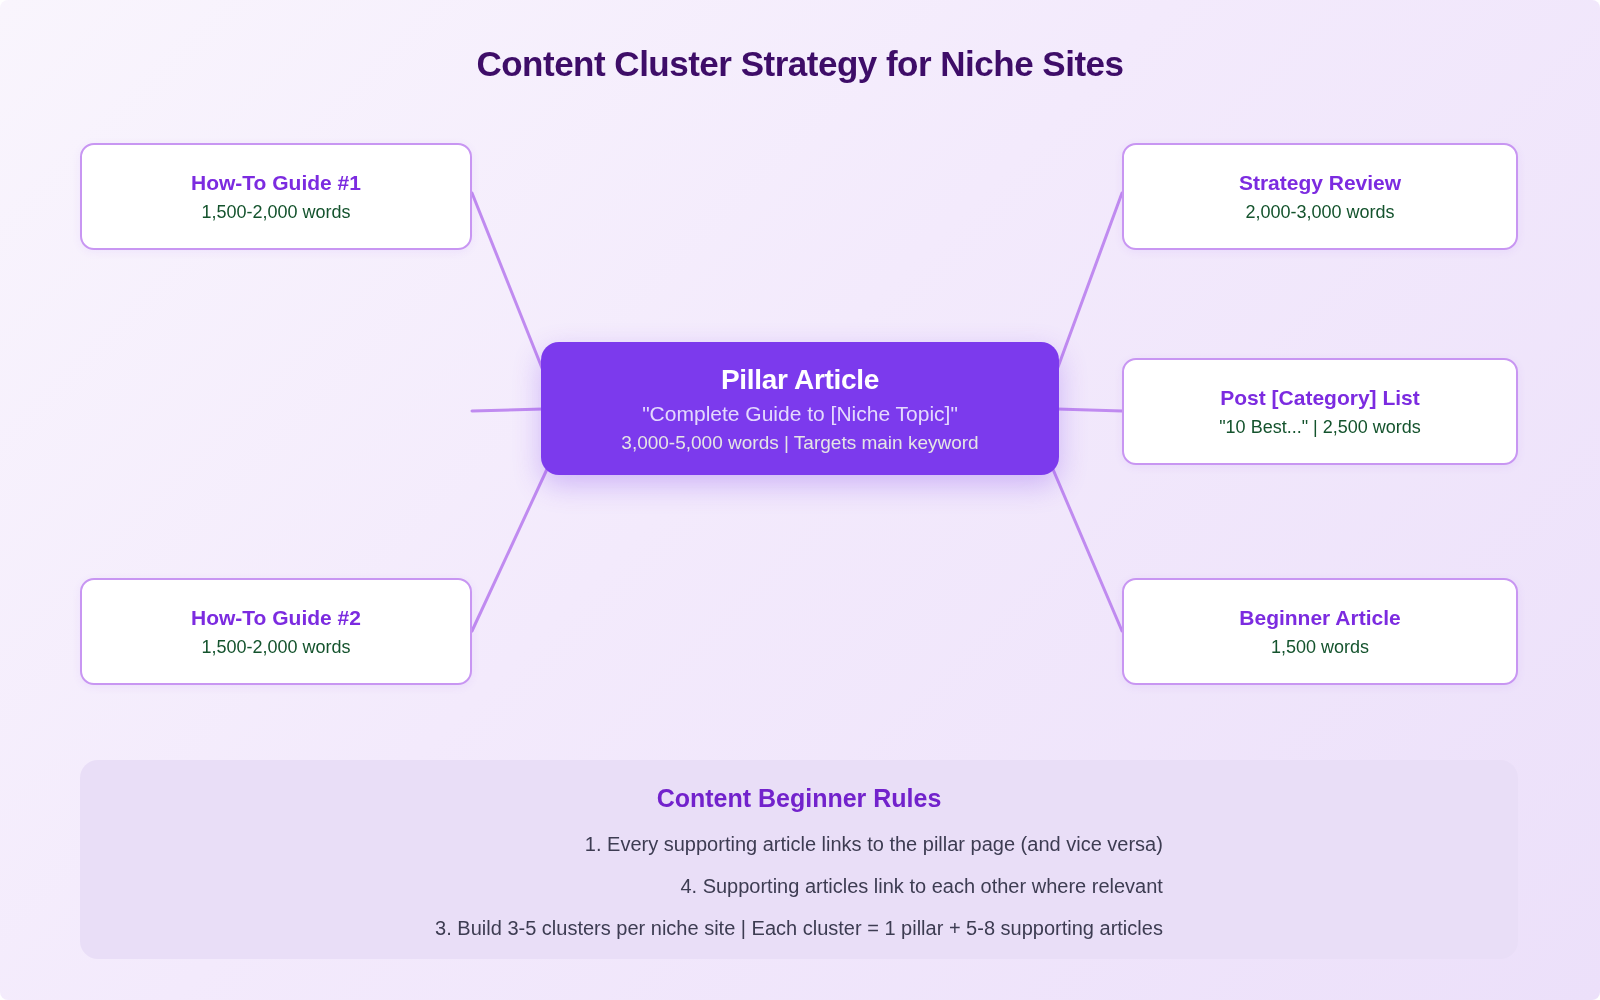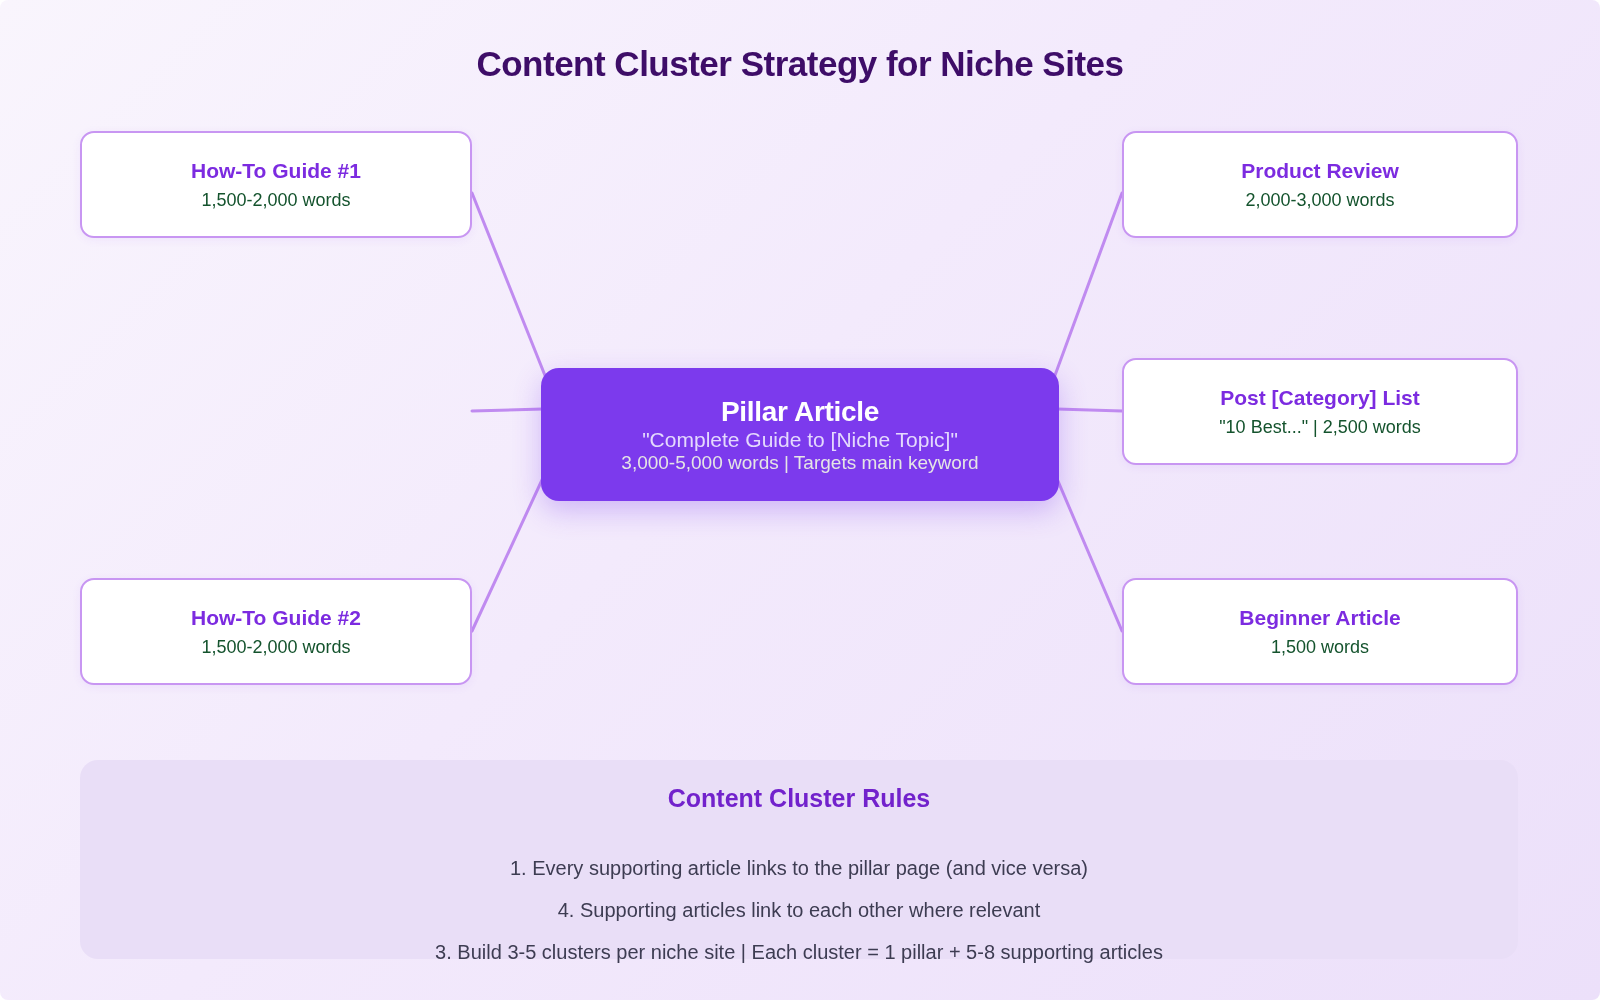--- a/index.html
+++ b/index.html
@@ -43,33 +43,33 @@
     font-size: 21px;
     font-weight: bold;
     color: #7c2be0;
   }
   .node .node-meta {
     font-size: 18px;
     color: #14532d;
   }
   .node.l { left: 80px; }
   .node.r { left: 1122px; width: 396px; }
-  .row1 { top: 131px; }
+  .row1 { top: 143px; }
   .row2 { top: 358px; }
   .row3 { top: 578px; }
   .pillar {
     position: absolute;
     left: 541px; top: 342px;
     width: 518px; height: 133px;
     background: #7c3aed;
     border-radius: 18px;
     display: flex; flex-direction: column;
     align-items: center; justify-content: center;
+    gap: 6px;
     box-shadow: 0 10px 28px rgba(124, 58, 237, 0.30);
-    margin-top: 26px;
   }
   .pillar-title {
     font-size: 28px;
     font-weight: bold;
     color: #ffffff;
     letter-spacing: -0.3px;
   }
   .pillar-subtitle {
     font-size: 21px;
     color: #e4d9fd;
@@ -90,23 +90,22 @@
   }
   .rules-title {
     font-size: 25px;
     font-weight: bold;
     color: #7222cc;
     margin-bottom: 20px;
   }
   .rules-list {
     list-style: none;
     display: flex; flex-direction: column;
-    align-items: center;
+    align-items: flex-end;
     gap: 19px;
-    margin-top: 24px;
   }
   .rules-list li {
     font-size: 20px;
     color: #3d3c52;
     text-align: center;
   }
 </style>
 </head>
 <body>
 
@@ -128,40 +127,40 @@
   <div class="node l row1">
     <div class="node-title">How-To Guide #1</div>
     <div class="node-meta">1,500-2,000 words</div>
   </div>
   <div class="node l row3">
     <div class="node-title">How-To Guide #2</div>
     <div class="node-meta">1,500-2,000 words</div>
   </div>
 
   <div class="node r row1">
-    <div class="node-title">Product Review</div>
+    <div class="node-title">Strategy Review</div>
     <div class="node-meta">2,000-3,000 words</div>
   </div>
   <div class="node r row2">
     <div class="node-title">Post [Category] List</div>
     <div class="node-meta">"10 Best..." | 2,500 words</div>
   </div>
   <div class="node r row3">
     <div class="node-title">Beginner Article</div>
     <div class="node-meta">1,500 words</div>
   </div>
 
   <div class="pillar">
     <div class="pillar-title">Pillar Article</div>
     <div class="pillar-subtitle">"Complete Guide to [Niche Topic]"</div>
     <div class="pillar-meta">3,000-5,000 words | Targets main keyword</div>
   </div>
 
   <div class="rules-panel">
-    <div class="rules-title">Content Cluster Rules</div>
+    <div class="rules-title">Content Beginner Rules</div>
     <ul class="rules-list">
       <li>1. Every supporting article links to the pillar page (and vice versa)</li>
       <li>4. Supporting articles link to each other where relevant</li>
       <li>3. Build 3-5 clusters per niche site | Each cluster = 1 pillar + 5-8 supporting articles</li>
     </ul>
   </div>
 
 </div>
 
 </body></html>

